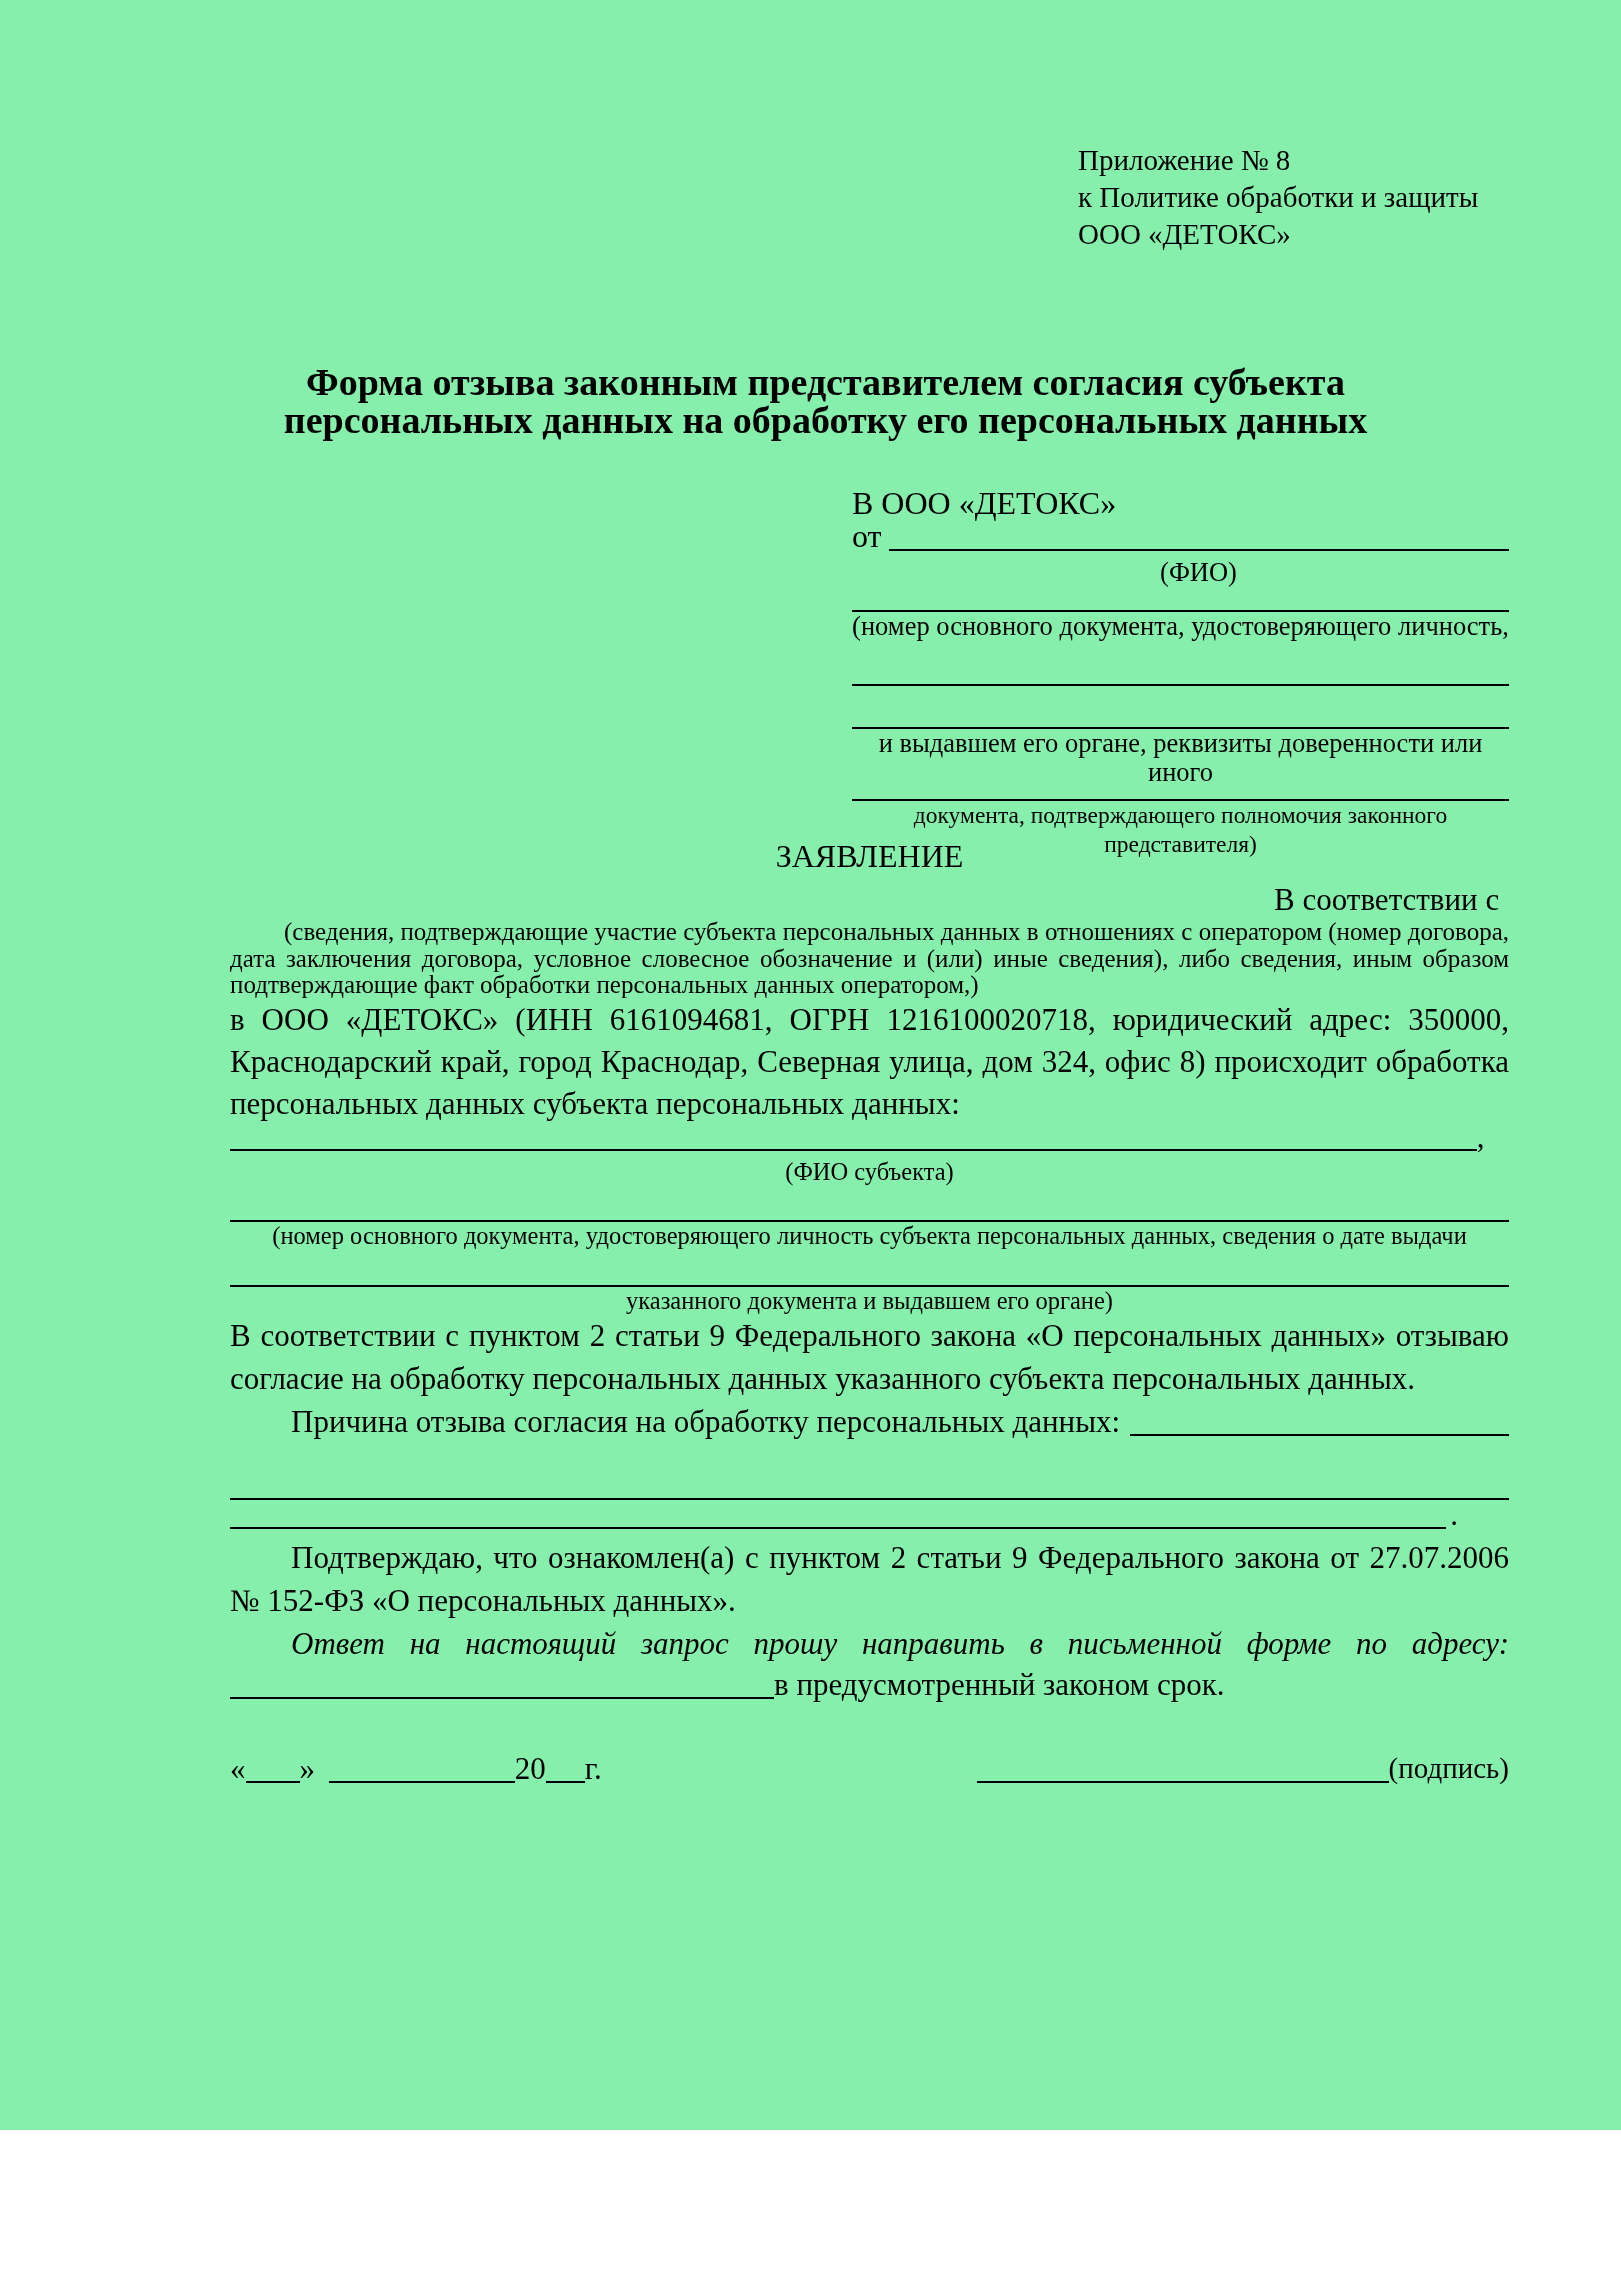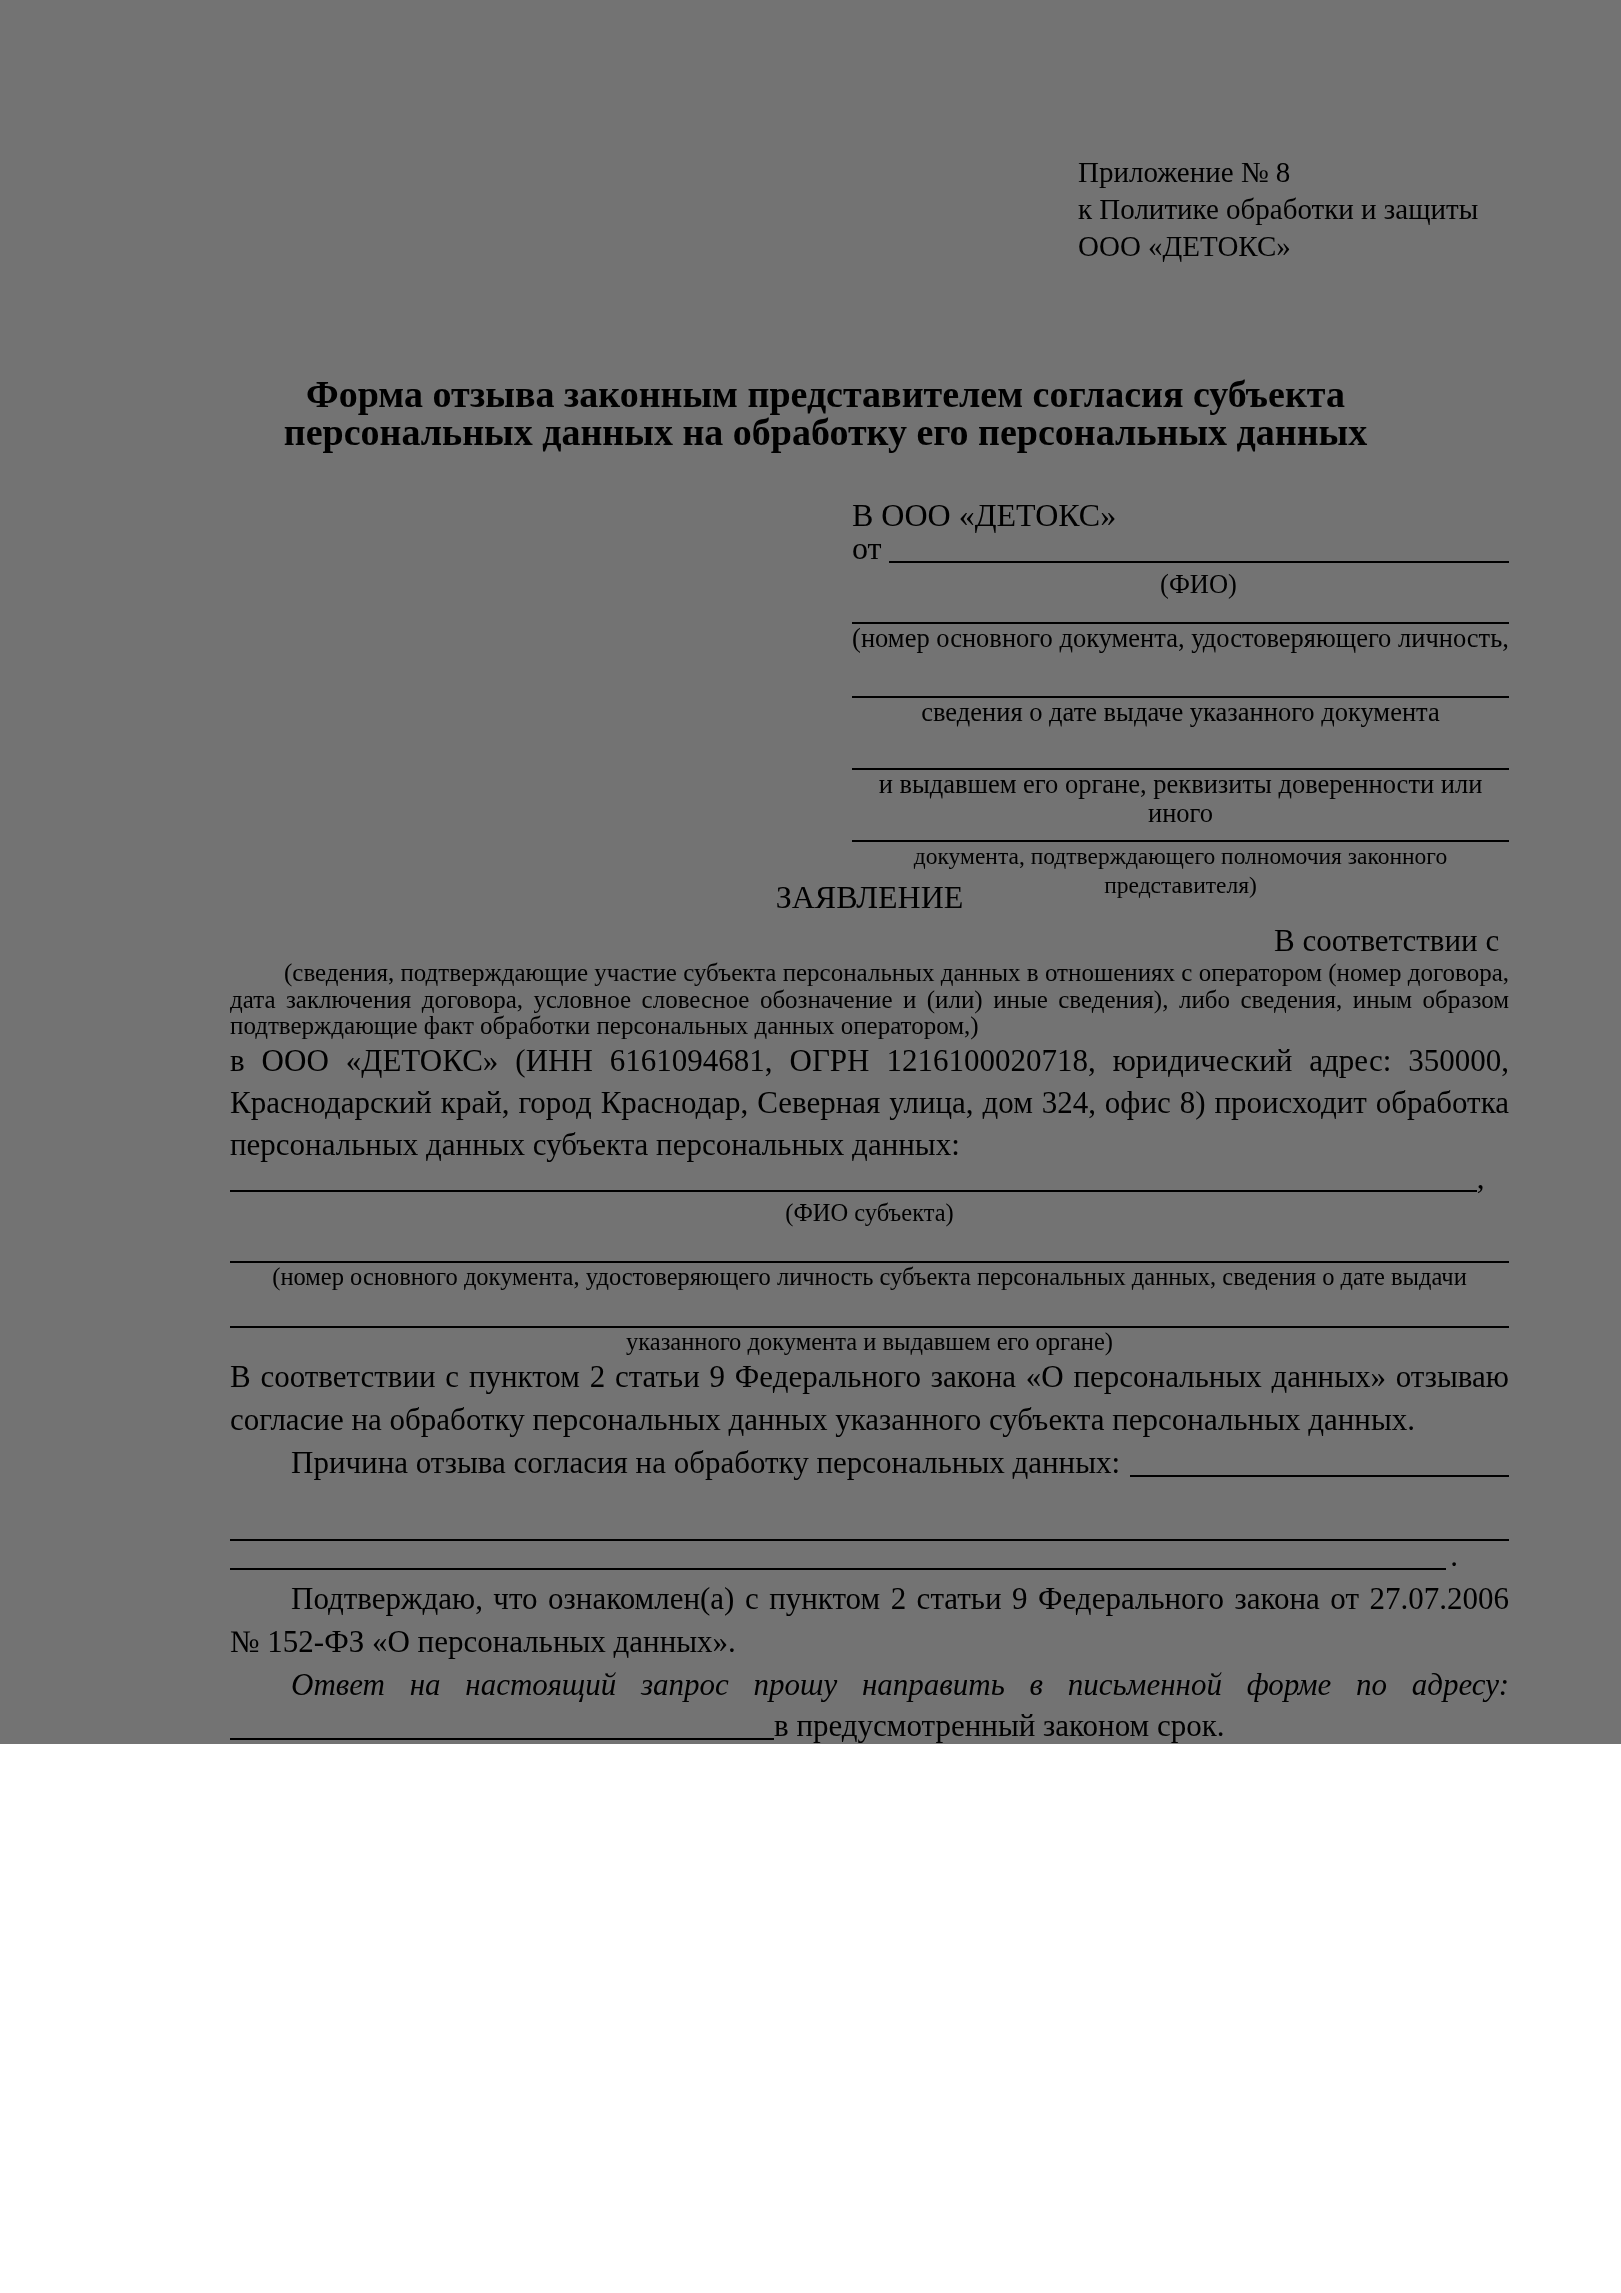--- a/index.html
+++ b/index.html
@@ -1,21 +1,21 @@
 <!DOCTYPE html>
 <html lang="ru"><head>
 <meta charset="utf-8">
 <style>
   html,body{margin:0;padding:0;background:#fff;}
   .page{
-    width:1621px;height:1744px;background:#737373;color:#000;
+    width:1621px;height:2130px;background:#86efac;color:#000;
     font-family:"Liberation Serif","DejaVu Serif",serif;
     font-size:31px;line-height:43px;
     box-sizing:border-box;
-    padding:12px 112px 0 230px;
+    padding:0 112px 0 230px;
     overflow:hidden;
   }
   
   .header-note{margin-top:142px;margin-left:848px;font-size:29px;line-height:37px;}
   
   .doc-title{
     margin-top:110px;margin-right:88px;
     font-size:38px;line-height:38px;font-weight:bold;text-align:center;
   }
   
@@ -82,21 +82,20 @@
     <div class="row from-row">
       <span class="lbl">от</span>
       <span class="fl"></span>
     </div>
     <div class="cap cap-fio">(ФИО)</div>
 
     <div class="bl lineA"></div>
     <div class="cap">(номер основного документа, удостоверяющего личность,</div>
 
     <div class="bl lineB"></div>
-    <div class="cap">сведения о дате выдаче указанного документа</div>
 
     <div class="bl lineC"></div>
     <div class="cap">и выдавшем его органе, реквизиты доверенности или иного</div>
 
     <div class="bl lineD"></div>
     <div class="cap cap-sm">документа, подтверждающего полномочия законного представителя)</div>
   </div>
 
   <div class="zayav">ЗАЯВЛЕНИЕ</div>
 

